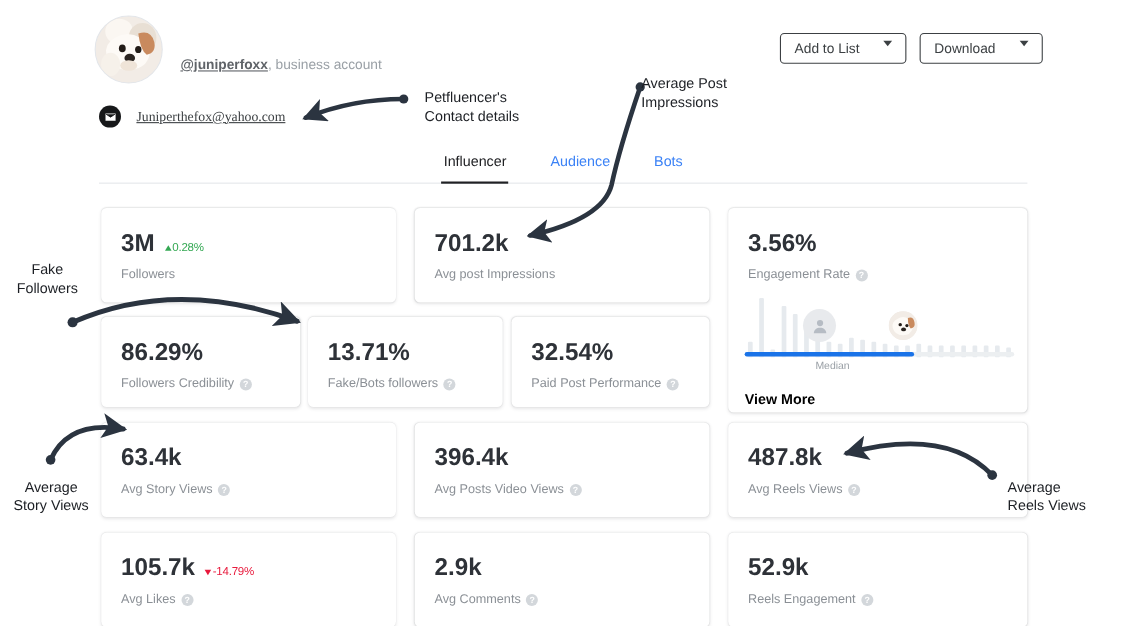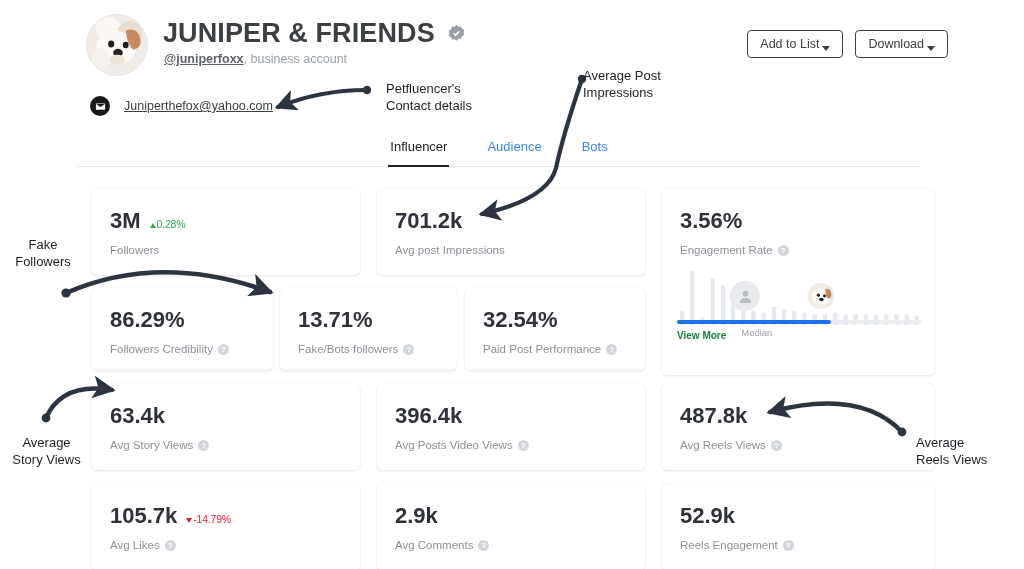--- a/index.html
+++ b/index.html
@@ -25,43 +25,43 @@
   .profile-name {
     font-size: 27px; font-weight: bold; color: #3c4043;
     letter-spacing: .1px; line-height: 30px;
   }
   .verified { margin-left: 12px; width: 19px; height: 19px; display: block; }
 
   .handle-row { position: absolute; left: 164px; top: 51px; font-size: 12.5px; line-height: 16px; }
   .handle { color: #5f6368; text-decoration: underline; font-weight: bold; }
   .handle-sub { color: #9aa0a6; }
 
-  .email-row { position: absolute; left: 90px; top: 96px; display: flex; align-items: center; }
+  .email-row { position: absolute; left: 90px; top: 96px; display: flex; align-items: center; font-family: Liberation Serif, serif; }
   .email-icon {
     width: 20px; height: 20px; border-radius: 50%; background: #17181a;
     display: flex; align-items: center; justify-content: center; flex: none;
   }
   .email-icon svg { width: 11px; height: 11px; display: block; }
   .email-text {
     margin-left: 14px; font-size: 12.5px; color: #3c4043;
     text-decoration: underline; white-space: nowrap;
   }
 
   .hdr-buttons { position: absolute; right: 76px; top: 30px; display: flex; gap: 12px; }
   .hdr-btn {
     border: 1px solid #3c4043; border-radius: 4px; background: #fff;
     padding: 6px 12px; font-size: 12.5px; color: #3c4043;
     font-family: "Liberation Sans", sans-serif; cursor: pointer;
-    display: flex; align-items: flex-end; gap: 3px; white-space: nowrap;
+    display: flex; align-items: flex-start; gap: 22px; white-space: nowrap;
   }
   .caret { width: 0; height: 0; border-left: 4px solid transparent; border-right: 4px solid transparent; border-top: 5px solid #3c4043; display: block; }
 
   
   .tabs {
-    position: absolute; left: 77px; top: 138px; width: 844px; height: 29px;
+    position: absolute; left: 90px; top: 138px; width: 844px; height: 29px;
     border-bottom: 1px solid #e4e7ea; display: flex; justify-content: center; gap: 40px;
   }
   .tab {
     font-size: 13px; color: #3b82f6; padding-bottom: 8px; cursor: pointer;
     line-height: 18px; position: relative;
   }
   .tab.active { color: #202124; font-weight: normal; }
   .tab.active::after {
     content: ""; position: absolute; left: -2px; right: -2px; bottom: -1px;
     height: 2.5px; background: #202124;
@@ -105,22 +105,22 @@
   .er-person {
     position: absolute; width: 30px; height: 30px; border-radius: 50%;
     background: #e8eaed; display: flex; align-items: center; justify-content: center;
   }
   .er-dog {
     position: absolute; width: 30px; height: 30px; border-radius: 50%;
     overflow: hidden; background: #efe9e4; border: 2px solid #fff;
   }
   .er-dog svg { width: 100%; height: 100%; display: block; }
   .view-more {
-    position: absolute; left: 15px; top: 139px;
-    font-size: 10px; font-weight: bold; color: #15803d; cursor: pointer; line-height: 16px;
+    position: absolute; left: 15px; top: 166px;
+    font-size: 13px; font-weight: bold; color: #000000; cursor: pointer; line-height: 16px;
   }
 
   
   .anno {
     position: absolute; font-size: 13px; color: #1c1f24; line-height: 17px;
     font-family: "Liberation Sans", sans-serif; white-space: pre-line;
   }
   .anno.center { text-align: center; }
   #arrows { position: absolute; left: 0; top: 0; width: 1024px; height: 569px; pointer-events: none; }
 </style>
@@ -139,27 +139,20 @@
         <path d="M30 50 Q14 50 10 36 Q8 26 18 20 Q30 13 42 20 Q53 27 50 38 Q46 50 30 50 Z" fill="#fdfaf6"></path>
         <path d="M40 16 Q52 12 55 24 Q57 34 48 36 Q42 32 40 16 Z" fill="#c98a5e"></path>
         <ellipse cx="25" cy="30" rx="3.2" ry="3.6" fill="#221c18"></ellipse>
         <ellipse cx="40" cy="31" rx="3" ry="3.4" fill="#221c18"></ellipse>
         <ellipse cx="32" cy="39" rx="5" ry="4" fill="#2a2420"></ellipse>
         <ellipse cx="31" cy="46" rx="8" ry="5" fill="#efe4d8"></ellipse>
         <ellipse cx="14" cy="45" rx="9" ry="11" fill="#f6f1ea"></ellipse>
       </svg>
     </div>
 
-    <div class="title-row">
-      <div class="profile-name">JUNIPER &amp; FRIENDS</div>
-      <svg class="verified" viewBox="0 0 24 24">
-        <path fill="#9aa0a6" d="M12 1.3l2.5 2.1 3.3-.4 1.1 3.1 3 1.5-1 3.2 1 3.2-3 1.5-1.1 3.1-3.3-.4L12 21.3 9.5 19.2l-3.3.4-1.1-3.1-3-1.5 1-3.2-1-3.2 3-1.5L6.2 3l3.3.4z"></path>
-        <path fill="#ffffff" d="M10.6 15.4l-3-3 1.3-1.3 1.7 1.7 4.4-4.4 1.3 1.3z"></path>
-      </svg>
-    </div>
 
     <div class="handle-row">
       <span class="handle">@juniperfoxx</span><span class="handle-sub">, business account</span>
     </div>
 
     <div class="email-row">
       <span class="email-icon">
         <svg viewBox="0 0 24 24">
             <path fill="#ffffff" d="M2 5h20v14H2z"></path>
             <path fill="#17181a" d="M3 6.4l9 6 9-6V6H3z"></path>

